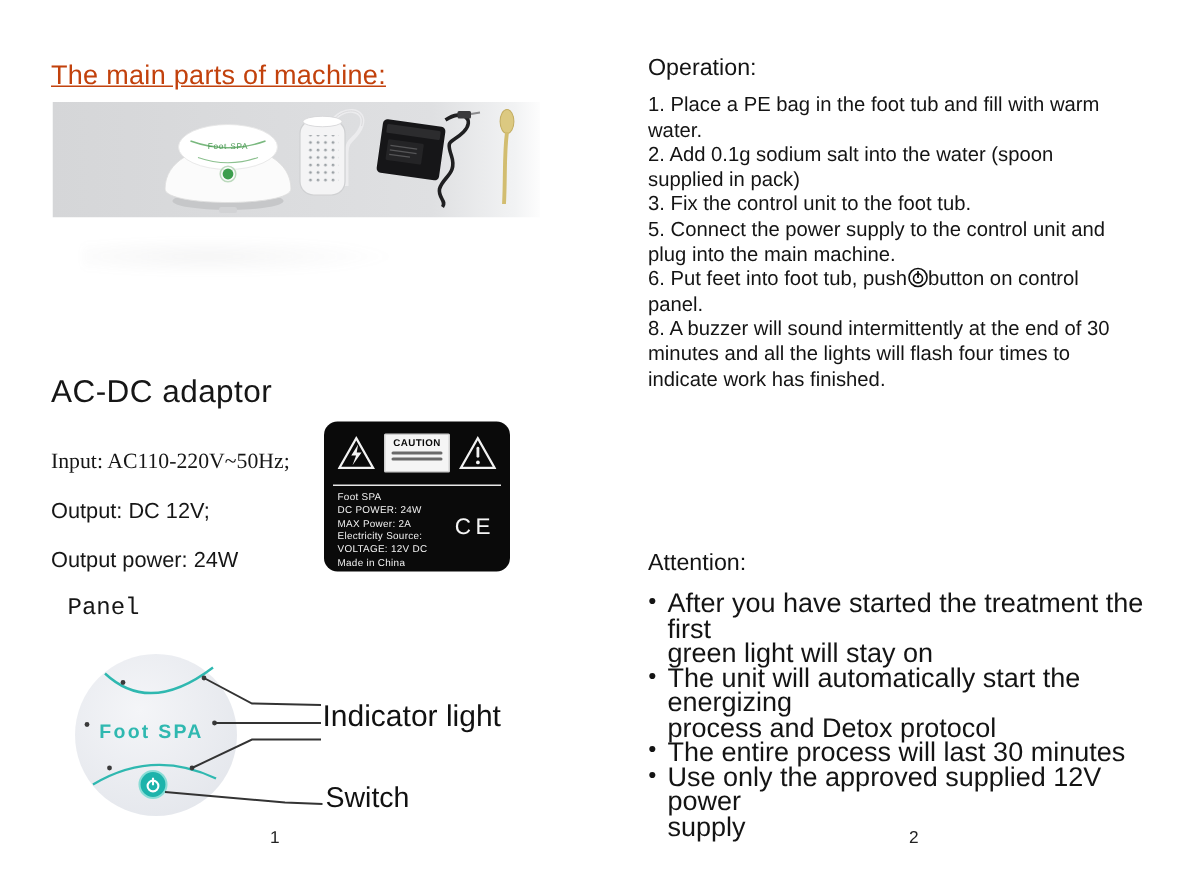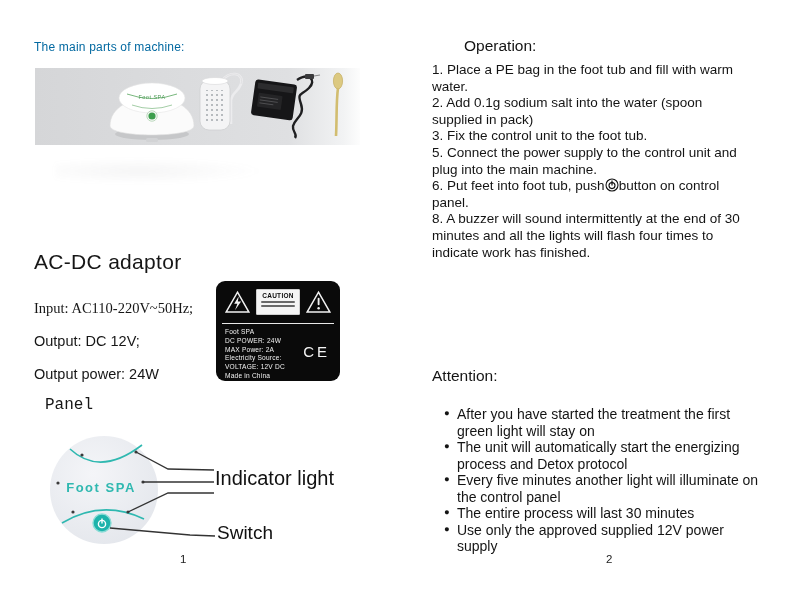--- a/index.html
+++ b/index.html
@@ -3,21 +3,21 @@
 <meta charset="utf-8">
 <style>
   html,body{margin:0;padding:0;background:#ffffff;}
   #page{
     position:relative;width:800px;height:590px;background:#ffffff;overflow:hidden;
     font-family:"Liberation Sans", sans-serif;color:#1a1a1a;
   }
   .abs{position:absolute;}
 
   
-  .parts-heading{left:34px;top:40px;font-size:12px;letter-spacing:.2px;color:#0369a1;}
+  .parts-heading{left:34px;top:40px;font-size:18px;letter-spacing:.2px;color:#c2410c;text-decoration:underline;}
   .banner{left:35px;top:68px;width:325px;height:77px;}
   .banner-shadow{left:55px;top:158px;width:210px;height:26px;
     background:radial-gradient(ellipse at 40% 50%, rgba(120,120,125,0.07), rgba(120,120,125,0) 70%);
     filter:blur(2px);}
   .adaptor-heading{left:34px;top:250px;font-size:21px;letter-spacing:.3px;color:#161616;}
   .spec{left:34px;font-size:14.5px;color:#161616;}
   .spec-0{top:300px;font-family:Liberation Serif, serif;} .spec-1{top:333px;} .spec-2{top:366px;}
 
   
   .caution-label{left:216px;top:281px;width:124px;height:100px;background:#0a0a0a;border-radius:9px;
@@ -38,27 +38,27 @@
   .panel-heading{left:45px;top:396px;font-size:16px;color:#161616;font-family:Liberation Mono, monospace;}
   .panel-svg{left:40px;top:425px;}
   .indicator-label{left:215px;top:467px;font-size:20px;color:#111;}
   .switch-label{left:217px;top:522px;font-size:19px;color:#111;}
 
   .page-num{font-size:11.5px;color:#222;}
   .page-num-1{left:180px;top:553px;}
   .page-num-2{left:606px;top:553px;}
 
   
-  .op-heading{left:432px;top:37px;font-size:15.5px;color:#141414;margin-left:32px;}
+  .op-heading{left:432px;top:37px;font-size:15.5px;color:#141414;}
   .steps{left:432px;top:62px;width:356px;font-size:13.5px;line-height:16.6px;color:#141414;}
   .steps p{margin:0;white-space:pre-line;}
   .power-inline{display:inline-block;vertical-align:-2px;width:14px;height:14px;}
   .att-heading{left:432px;top:367px;font-size:15.5px;color:#141414;}
-  .bullets{left:432px;top:394px;width:356px;margin:12px;padding:0;list-style:none;
-    font-size:14px;line-height:16.5px;color:#141414;}
+  .bullets{left:432px;top:394px;width:356px;margin:0;padding:0;list-style:none;
+    font-size:18px;line-height:16.5px;color:#141414;}
   .bullets li{position:relative;padding-left:13px;white-space:pre-line;}
   .bullets li::before{content:"●";position:absolute;left:0;top:-1px;font-size:9.5px;}
 </style>
 </head>
 <body>
 
 <div id="page">
 
   <div class="abs parts-heading">The main parts of machine:</div>
 
@@ -212,22 +212,20 @@
 indicate work has finished.</p>
   </div>
 
   <div class="abs att-heading">Attention:</div>
 
   <ul class="abs bullets">
     <li>After you have started the treatment the first
 green light will stay on</li>
     <li>The unit will automatically start the energizing
 process and Detox protocol</li>
-    <li>Every five minutes another light will illuminate on
-the control panel</li>
     <li>The entire process will last 30 minutes</li>
     <li>Use only the approved supplied 12V power
 supply</li>
   </ul>
 
   <div class="abs page-num page-num-2">2</div>
 
 </div>
 
 </body></html>

